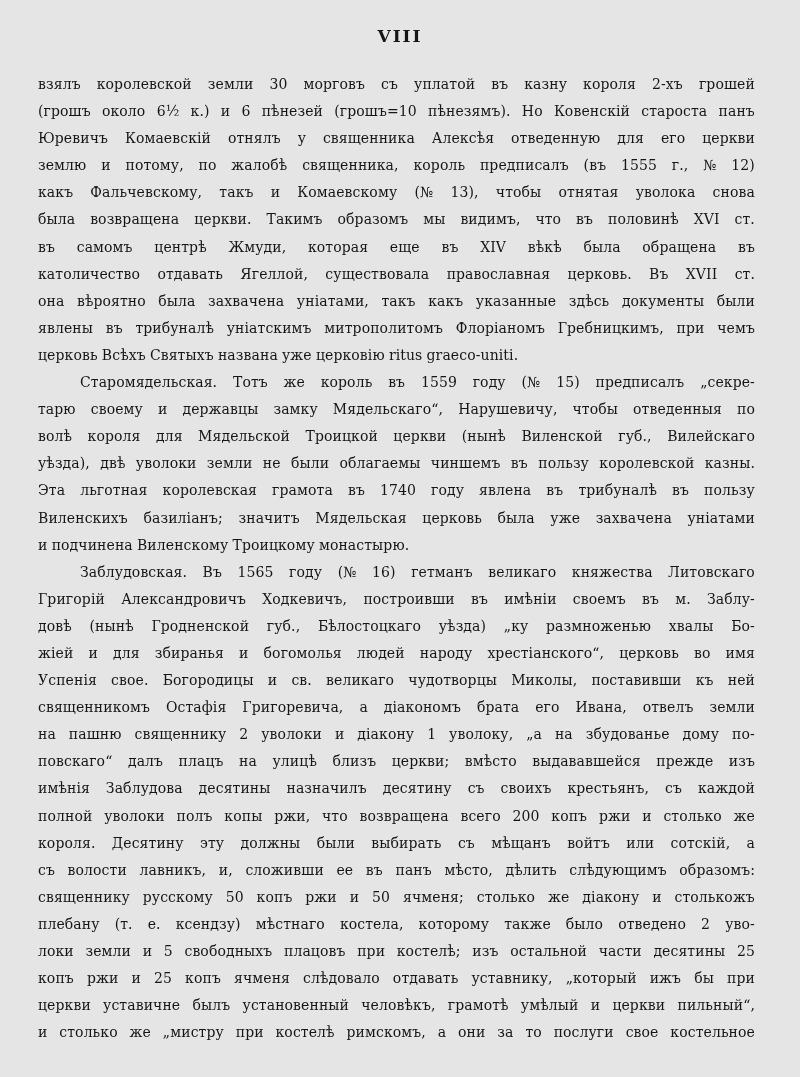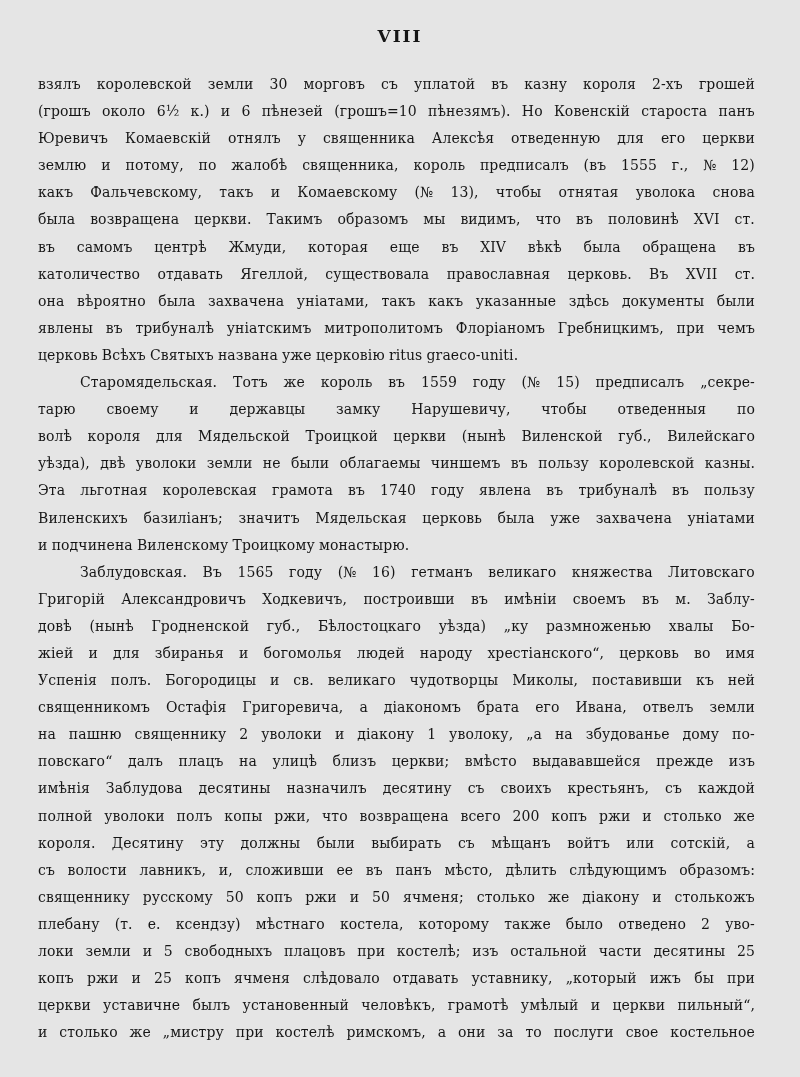--- a/index.html
+++ b/index.html
@@ -216,20 +216,21 @@
         <span class="word"><span>15)</span></span>
         <span class="word"><span>предписалъ</span></span>
         <span class="word"><span>„секре-</span></span>
       </div>
       <div class="line">
         <span class="word"><span>тарю</span></span>
         <span class="word"><span>своему</span></span>
         <span class="word"><span>и</span></span>
         <span class="word"><span>державцы</span></span>
         <span class="word"><span>замку</span></span>
+        <span class="word"><span>Мядельскаго“,</span></span>
         <span class="word"><span>Нарушевичу,</span></span>
         <span class="word"><span>чтобы</span></span>
         <span class="word"><span>отведенныя</span></span>
         <span class="word"><span>по</span></span>
       </div>
       <div class="line">
         <span class="word"><span>волѣ</span></span>
         <span class="word"><span>короля</span></span>
         <span class="word"><span>для</span></span>
         <span class="word"><span>Мядельской</span></span>
@@ -331,21 +332,21 @@
         <span class="word"><span>богомолья</span></span>
         <span class="word"><span>людей</span></span>
         <span class="word"><span>народу</span></span>
         <span class="word"><span>хрестіанского“,</span></span>
         <span class="word"><span>церковь</span></span>
         <span class="word"><span>во</span></span>
         <span class="word"><span>имя</span></span>
       </div>
       <div class="line">
         <span class="word"><span>Успенія</span></span>
-        <span class="word"><span>полъ.</span></span>
+        <span class="word"><span>свое.</span></span>
         <span class="word"><span>Богородицы</span></span>
         <span class="word"><span>и</span></span>
         <span class="word"><span class="it">св.</span></span>
         <span class="word"><span class="it">великаго</span></span>
         <span class="word"><span class="it">чудотворцы</span></span>
         <span class="word"><span class="it">Миколы</span><span>,</span></span>
         <span class="word"><span>поставивши</span></span>
         <span class="word"><span>къ</span></span>
         <span class="word"><span>ней</span></span>
       </div>

